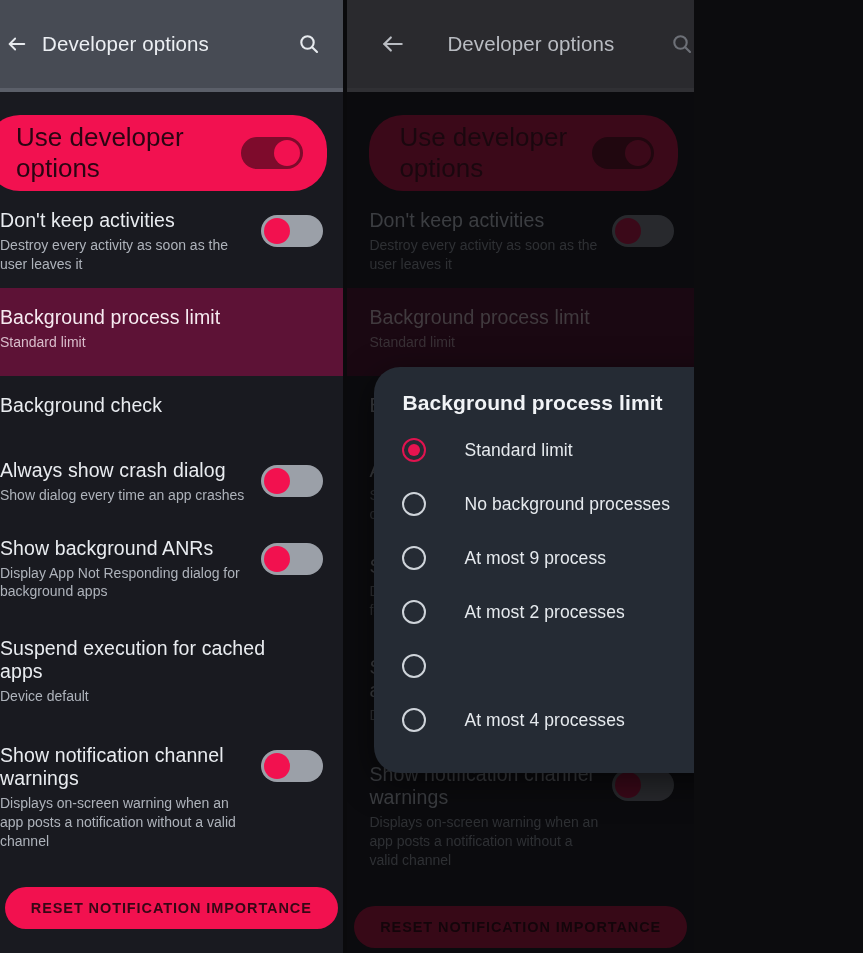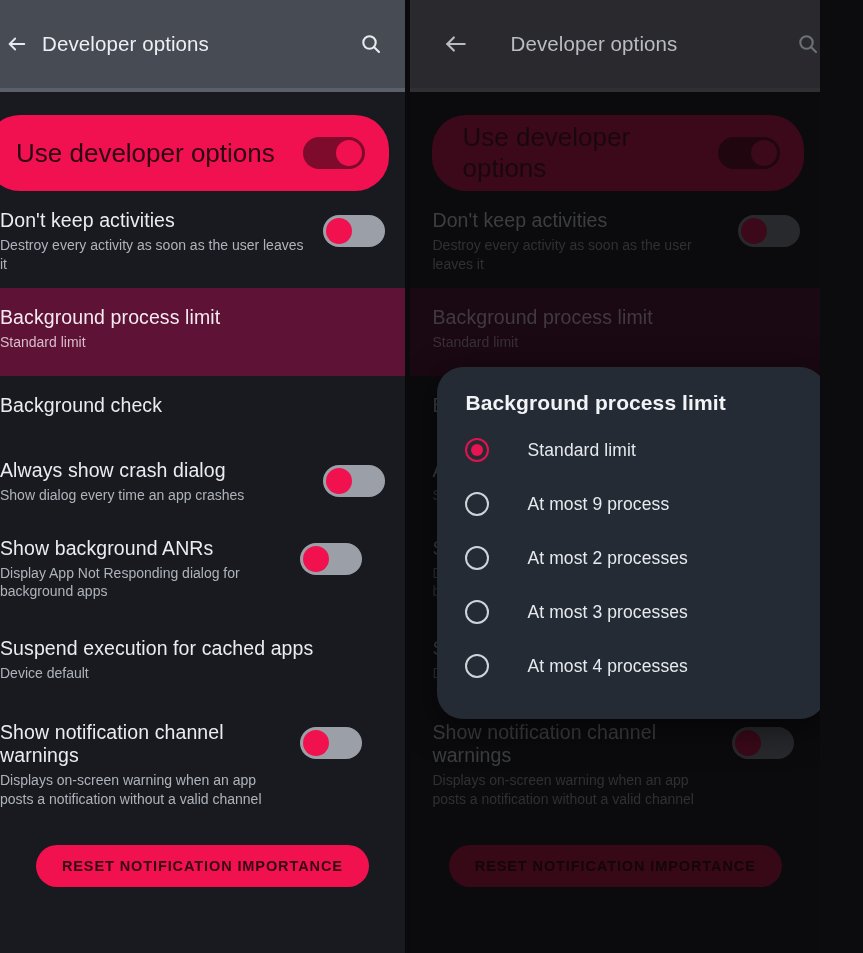--- a/index.html
+++ b/index.html
@@ -1,19 +1,19 @@
 <!DOCTYPE html>
 <html><head>
 <meta charset="utf-8">
 <style>
   * { margin:0; padding:0; box-sizing:border-box; }
   html,body { width:863px; height:953px; overflow:hidden; background:#0c0c0e; }
   body { font-family:"Liberation Sans", sans-serif; }
 
-  .stage { position:relative; width:820px; height:953px; display:flex; }
+  .stage { position:relative; width:694px; height:953px; display:flex; }
 
   
   .panel { position:relative; height:953px; overflow:hidden; background:#16171d; }
   .panel.left  { width:426px; }
   .panel.gap   { width:6px; background:#0a0a0c; height:953px; }
   .panel.right { width:431px; background:#131318; }
 
   
   .appbar { height:88px; background:#474b54; display:flex; align-items:center; padding:0 14px;
             position:relative; }
@@ -293,29 +293,32 @@
 
       <div class="dialog">
         <div class="dialog-title">Background process limit</div>
 
         <div class="opt">
           <div class="radio sel"></div>
           <div class="opt-label">Standard limit</div>
         </div>
         <div class="opt">
           <div class="radio"></div>
+          <div class="opt-label">No background processes</div>
+        </div>
+        <div class="opt">
+          <div class="radio"></div>
           <div class="opt-label">At most 9 process</div>
         </div>
         <div class="opt">
           <div class="radio"></div>
           <div class="opt-label">At most 2 processes</div>
         </div>
         <div class="opt">
           <div class="radio"></div>
-          <div class="opt-label">At most 3 processes</div>
         </div>
         <div class="opt">
           <div class="radio"></div>
           <div class="opt-label">At most 4 processes</div>
         </div>
       </div>
 
     </div>
   </div>
 

